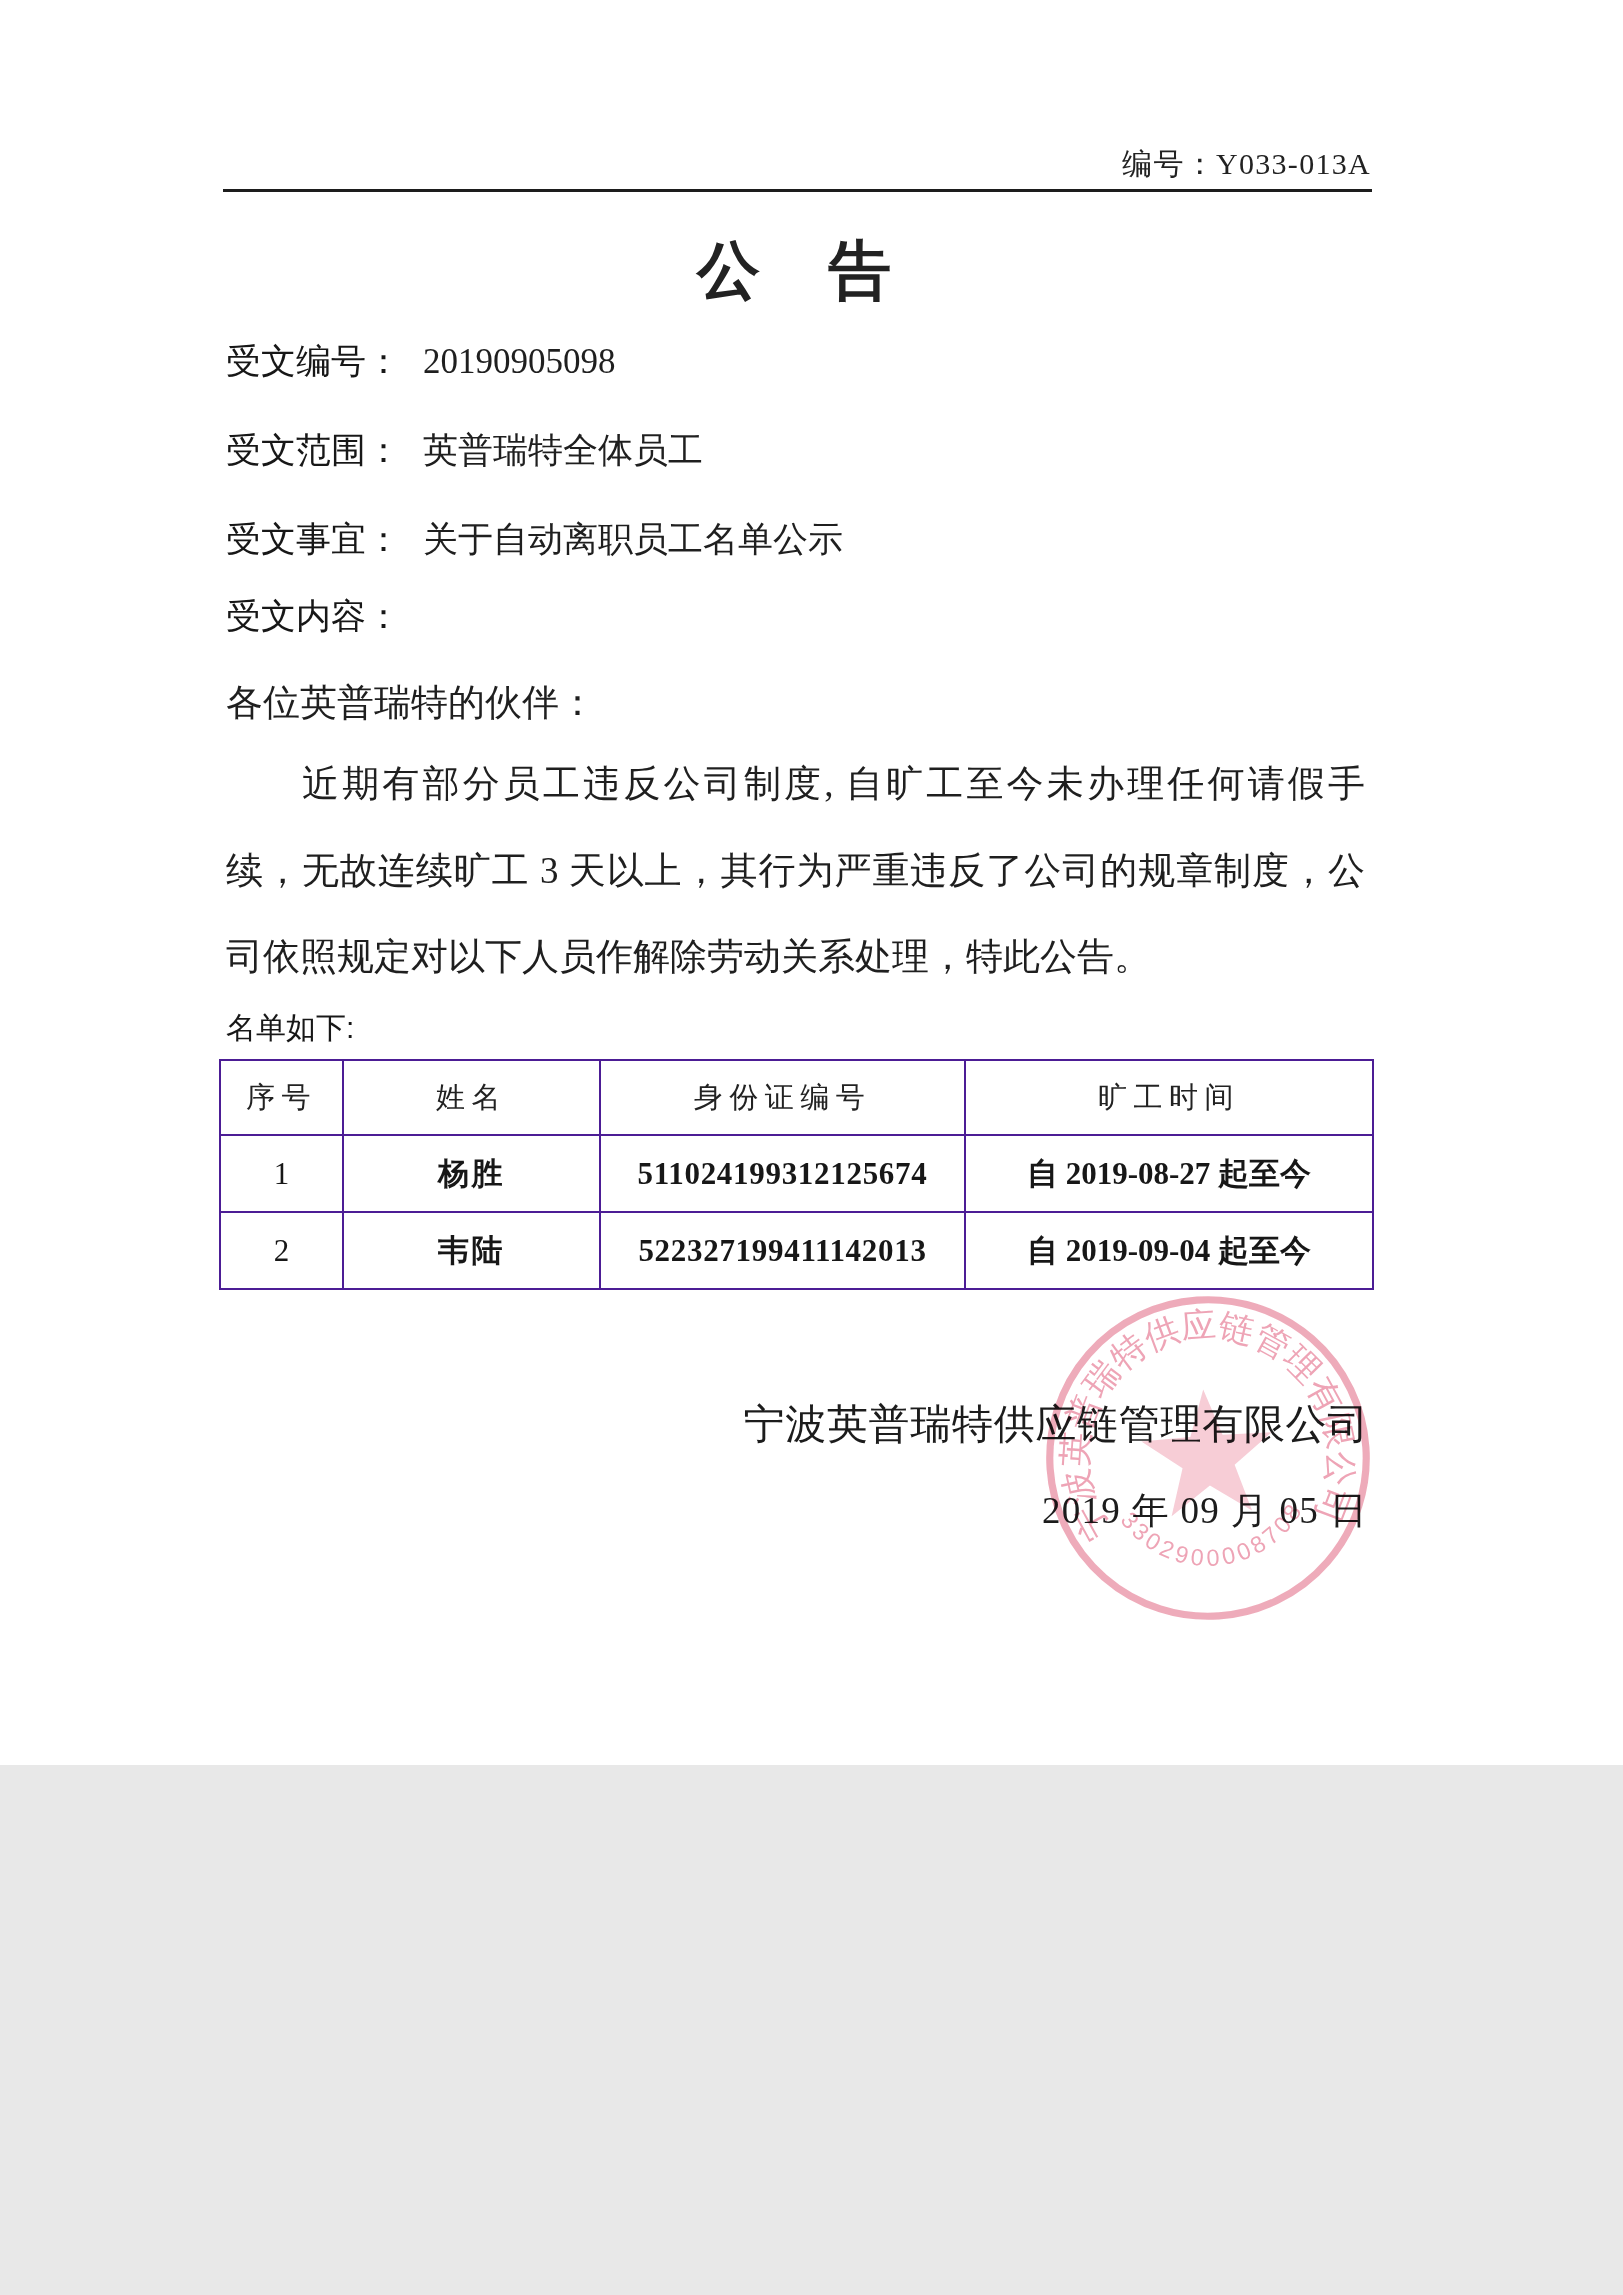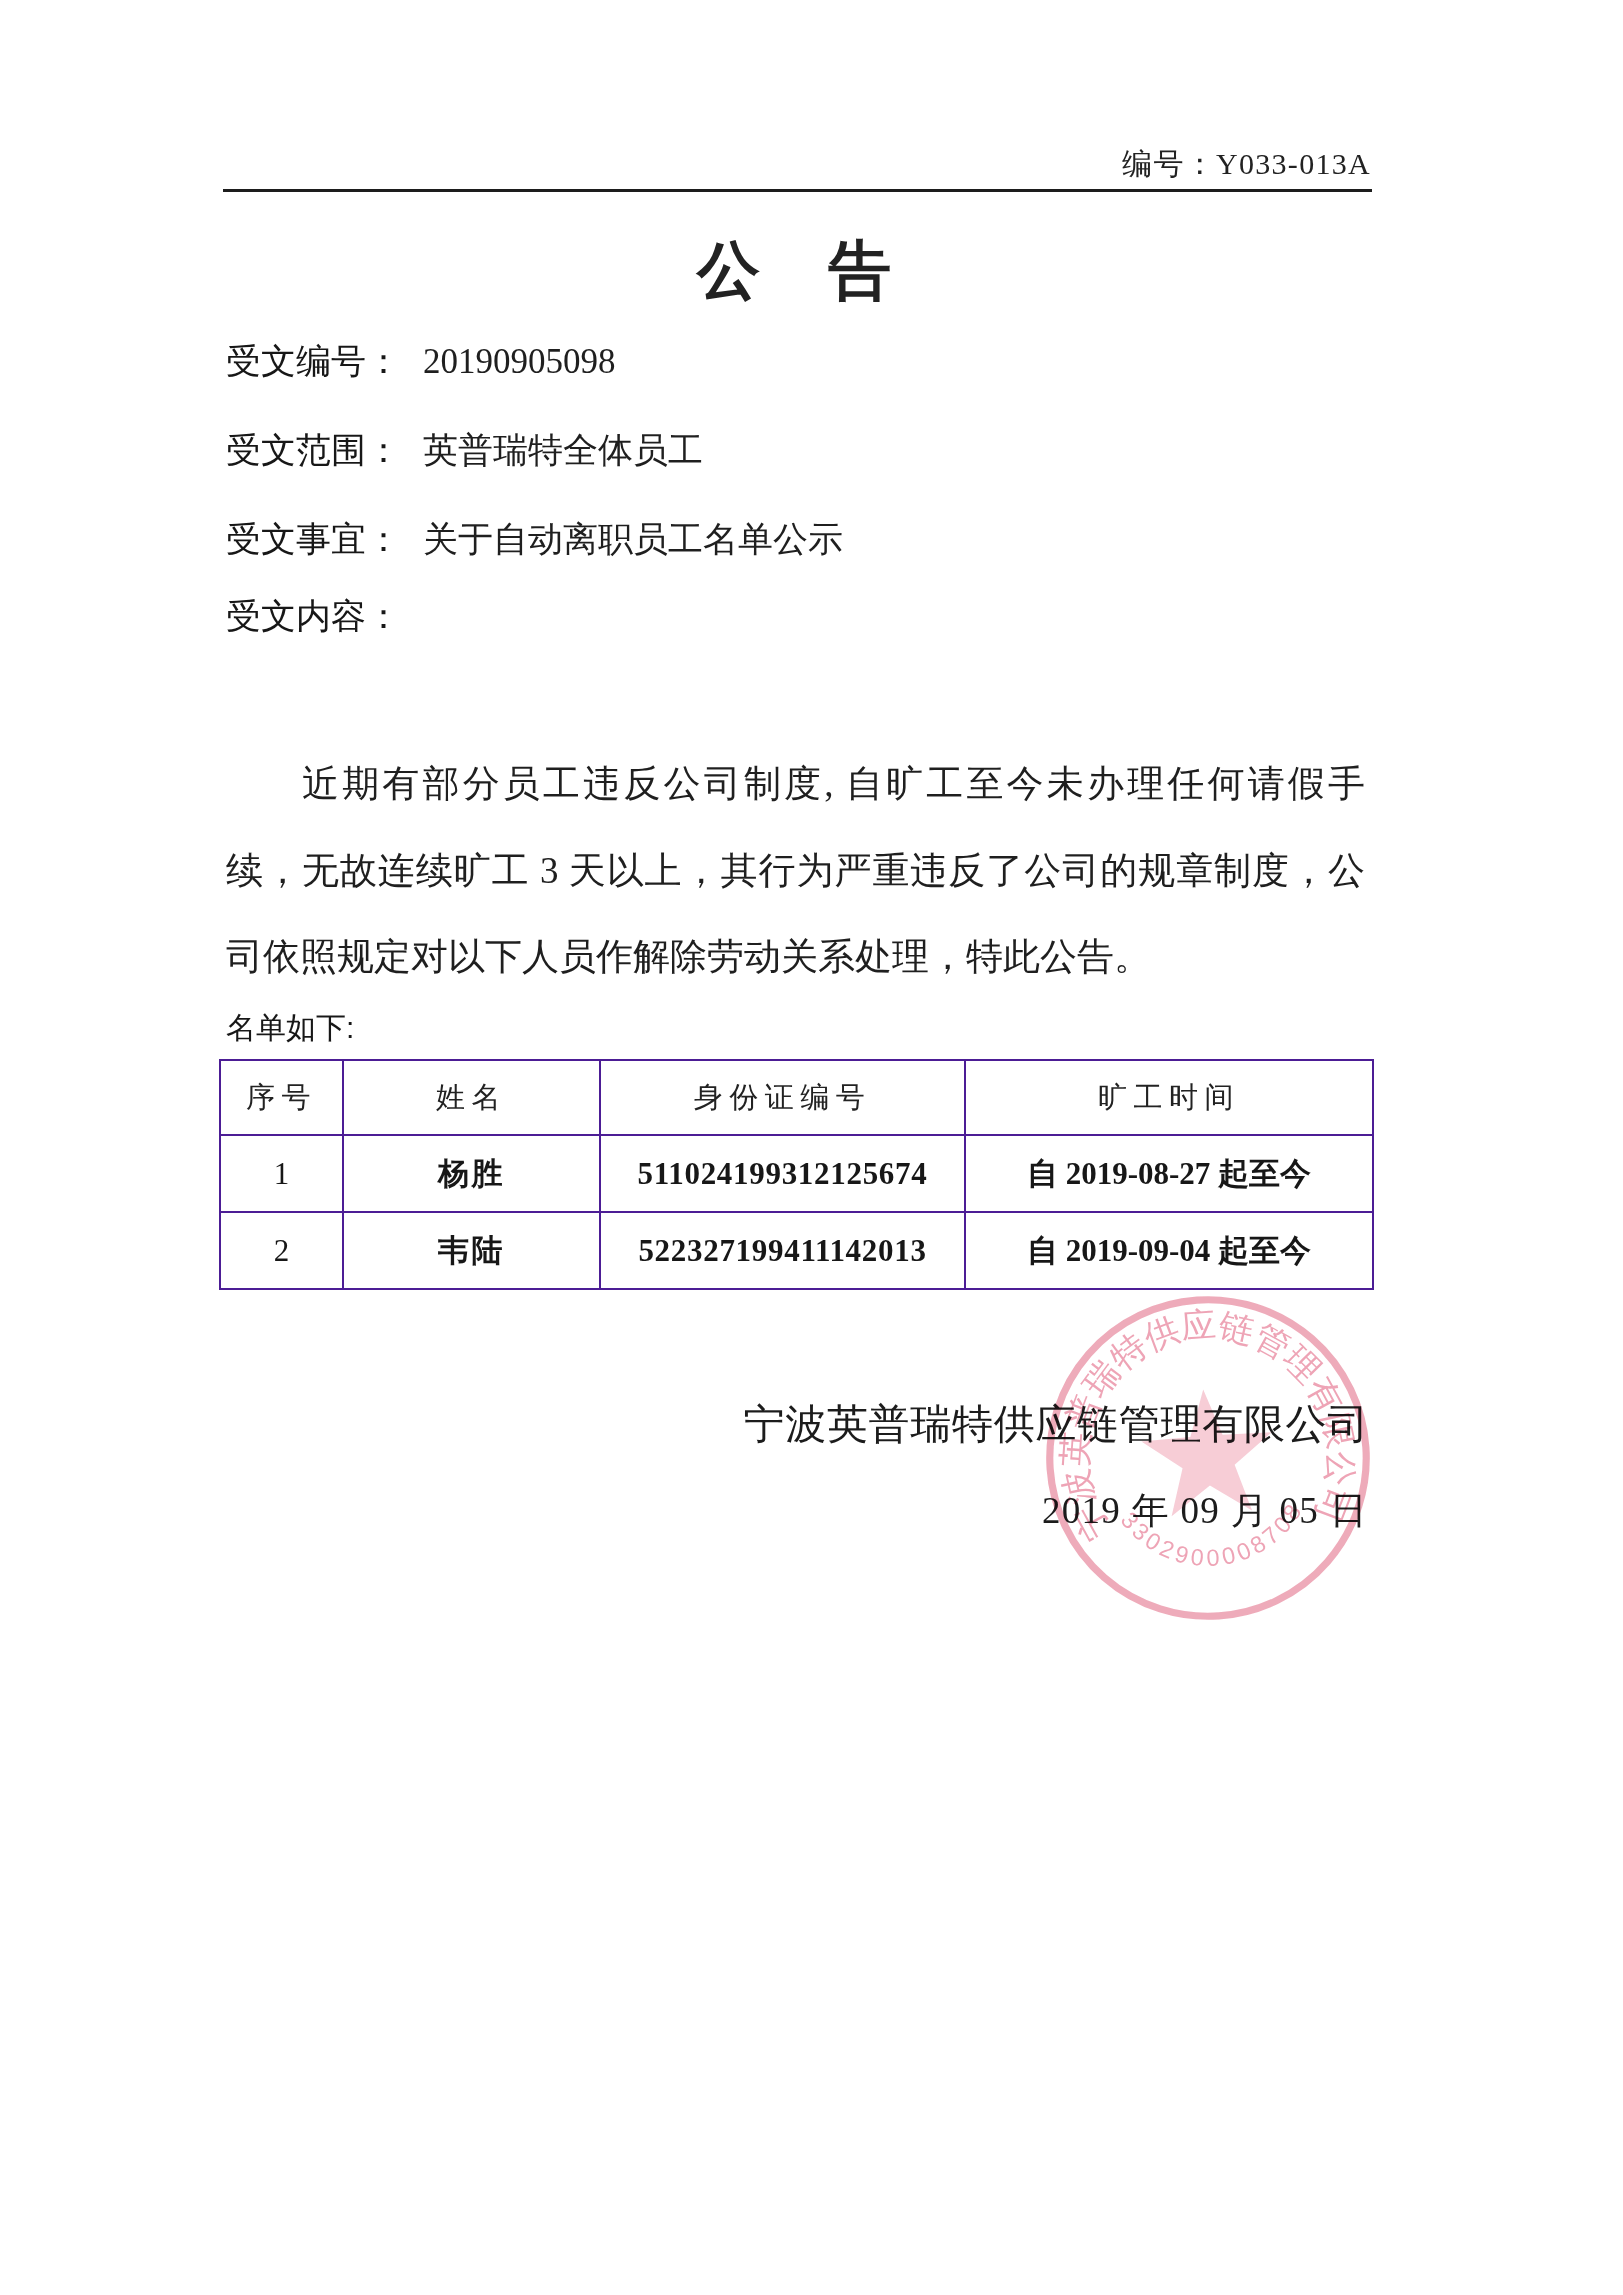--- a/index.html
+++ b/index.html
@@ -3,21 +3,21 @@
 <meta charset="utf-8">
 <style>
   html,body { margin:0; padding:0; }
   body {
     background:#e8e8e8;
     font-family:"Liberation Serif","DejaVu Serif",serif;
     color:#1a1a1a;
   }
   .page {
     position:relative;
-    width:1623px; height:2295px;
+    width:1623px; height:1765px;
     margin:0 auto;
     background:#ffffff;
     overflow:hidden;
   }
   .doc-number {
     position:absolute; top:144px; right:252px;
     font-size:30px; letter-spacing:1.3px; color:#222;
   }
   .header-rule {
     position:absolute; top:189px; left:223px;
@@ -106,20 +106,21 @@
   <div class="field f1">
     <span class="field-label">受文范围：</span><span class="field-value">英普瑞特全体员工</span>
   </div>
   <div class="field f2">
     <span class="field-label">受文事宜：</span><span class="field-value">关于自动离职员工名单公示</span>
   </div>
   <div class="field f3">
     <span class="field-label">受文内容：</span>
   </div>
 
+  <div class="greeting">各位英普瑞特的伙伴：</div>
 
   <div class="para-line p1">近期有部分员工违反公司制度, 自旷工至今未办理任何请假手</div>
   <div class="para-line p2">续，无故连续旷工 3 天以上，其行为严重违反了公司的规章制度，公</div>
   <div class="para-line p3">司依照规定对以下人员作解除劳动关系处理，特此公告。</div>
 
   <div class="list-label">名单如下:</div>
 
   <table class="roster">
     <colgroup>
         <col class="c0">

